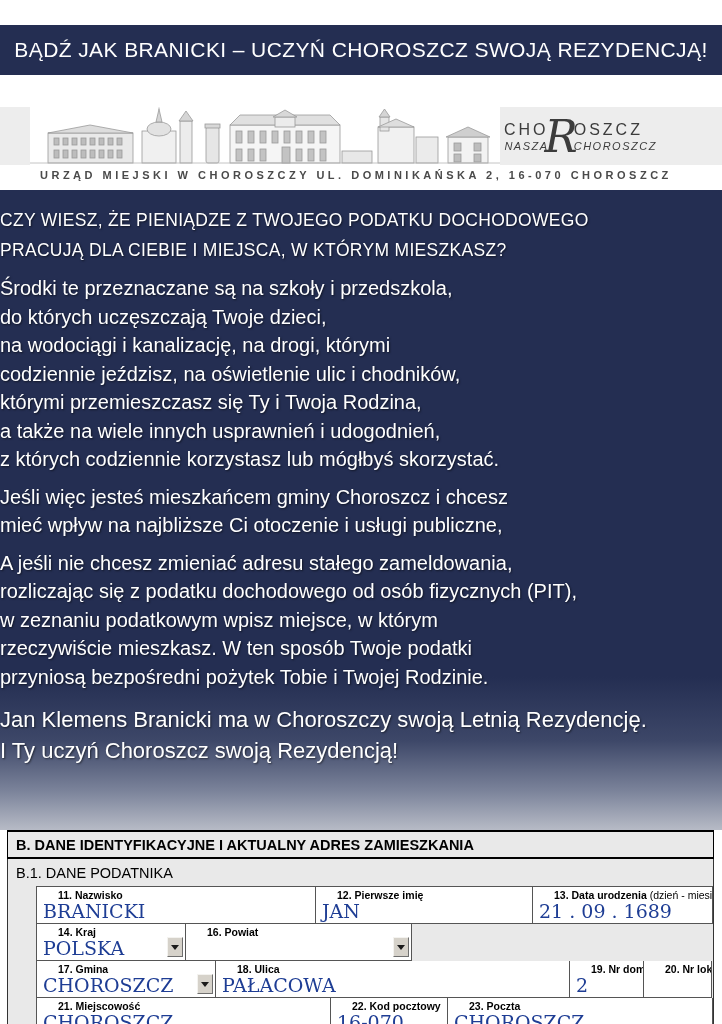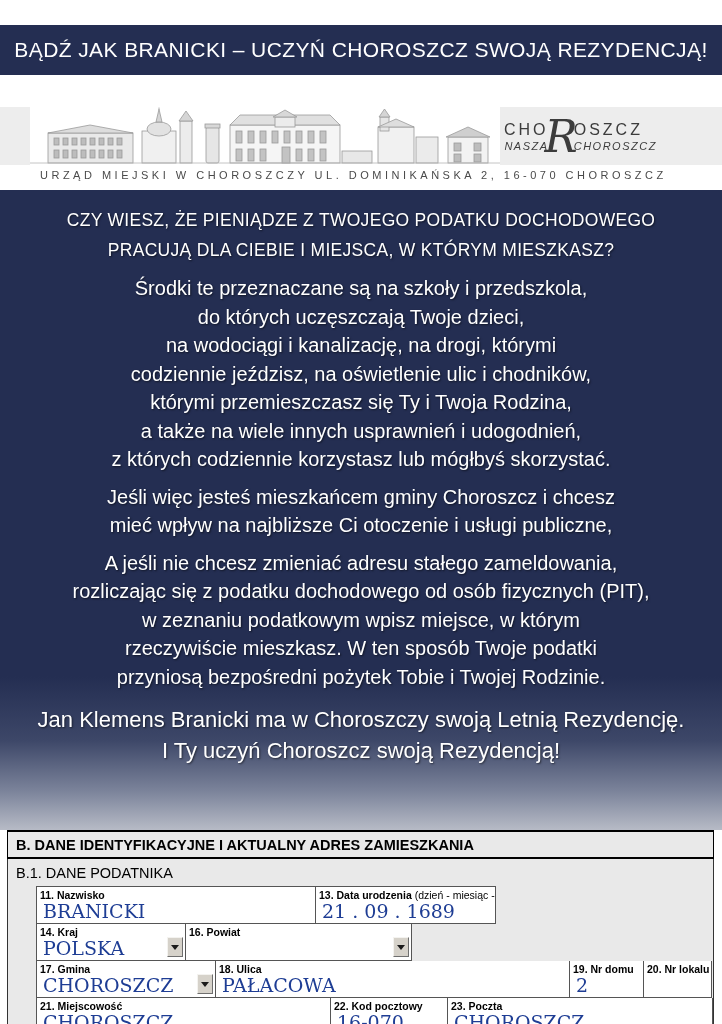--- a/index.html
+++ b/index.html
@@ -15,41 +15,41 @@
   .panorama{position:absolute;left:30px;bottom:0;width:470px;height:58px;background:#ffffff;}
   .logo{position:absolute;right:18px;top:8px;width:200px;height:44px;display:flex;align-items:center;justify-content:flex-start;color:#3c3c3c;}
   .logo-col{display:flex;flex-direction:column;line-height:1.15;}
   .logo-col.left{align-items:flex-end;text-align:right;}
   .logo-col.right{align-items:flex-start;text-align:left;}
   .logo-top{font-size:16px;letter-spacing:3px;}
   .logo-bottom{font-size:11px;letter-spacing:1.5px;font-style:italic;}
   .logo-r{font-family:"DejaVu Serif",serif;font-style:italic;font-size:44px;line-height:40px;margin:0 -4px;color:#3c3c3c;}
 
   
-  .address{position:absolute;top:169px;left:40px;width:640px;font-size:11px;font-weight:normal;letter-spacing:3.5px;color:#4a4a4a;white-space:nowrap;}
-
-  
-  .main-navy{position:absolute;top:190px;left:0;width:722px;height:640px;color:#ffffff;text-align:center;
+  .address{position:absolute;top:169px;left:40px;width:640px;font-size:11px;font-weight:bold;letter-spacing:3.5px;color:#4a4a4a;white-space:nowrap;}
+
+  
+  .main-navy{position:absolute;top:190px;left:0;width:722px;height:640px;color:#ffffff;
     background:linear-gradient(180deg,#242e52 0%,#242e52 76%,#3d4768 86%,#7c849b 94%,#b7bbc6 100%);}
   .main-navy p{margin:0;white-space:pre-line;text-shadow:1px 1px 2px rgba(0,0,0,.55);}
   .caps-heading{padding-top:15px;font-size:17.5px;line-height:30px;letter-spacing:.3px;}
   .body-text{margin-top:9px !important;font-size:20px;line-height:28.5px;}
   .caps-sub{margin-top:11px !important;font-size:17px;line-height:29px;letter-spacing:.4px;}
   .final-text{margin-top:13px !important;font-size:22px;line-height:31px;}
 
   
   .form-wrap{position:absolute;top:830px;left:7px;width:707px;height:204px;background:#e9e9e9;border-left:1px solid #333;border-right:1px solid #333;box-sizing:border-box;}
   .form-h1{height:25px;border:2px solid #000;border-width:2px 1px 2px 1px;margin:0 -1px;display:flex;align-items:center;padding-left:8px;font-size:14.5px;font-weight:bold;color:#000;background:#e9e9e9;}
   .form-h2{height:28px;display:flex;align-items:center;padding-left:8px;font-size:14.5px;color:#000;}
   .ftable{position:absolute;left:28px;top:56px;width:679px;}
   .frow{display:flex;}
   .cell{box-sizing:border-box;background:#ffffff;border:1px solid #555;border-top-width:0;margin-left:-1px;position:relative;overflow:hidden;}
   .frow:first-child .cell{border-top-width:1px;}
   .cell:first-child{margin-left:0;}
-  .flabel{font-size:10.5px;font-weight:bold;color:#000;padding:2px 0 0 3px;white-space:nowrap;}
+  .flabel{font-size:10.5px;font-weight:bold;color:#000;padding:2px 0 0 21px;white-space:nowrap;}
   .flabel .hint{font-weight:normal;}
   .fvalue{font-family:"DejaVu Serif",serif;font-size:19px;color:#1e3d94;padding:0 0 1px 6px;line-height:20px;white-space:nowrap;}
   .dd{position:absolute;right:2px;bottom:3px;width:14px;height:18px;background:#d6d2ca;border:1px solid;border-color:#f4f3f0 #6f6f6f #6f6f6f #f4f3f0;display:flex;align-items:center;justify-content:center;}
   .tri{width:0;height:0;border-left:4px solid transparent;border-right:4px solid transparent;border-top:5px solid #1a1a1a;}
   .form-gap{position:absolute;left:0;bottom:0;width:100%;height:7px;background:#e9e9e9;}
 </style>
 </head>
 <body>
 
 <div class="page">
@@ -175,20 +175,24 @@
     <div class="form-h1">B. DANE IDENTYFIKACYJNE I AKTUALNY ADRES ZAMIESZKANIA</div>
     <div class="form-h2">B.1. DANE PODATNIKA</div>
 
     <div class="ftable">
 
       <div class="frow">
         <div class="cell" style="width:280px;height:38px;">
           <div class="flabel"><span>11. Nazwisko</span></div>
           <div class="fvalue">BRANICKI</div>
         </div>
+        <div class="cell" style="width:218px;height:38px;">
+          <div class="flabel"><span>12. Pierwsze imię</span></div>
+          <div class="fvalue">JAN</div>
+        </div>
         <div class="cell" style="width:181px;height:38px;">
           <div class="flabel"><span>13. Data urodzenia</span> <span class="hint">(dzień - miesiąc - rok)</span></div>
           <div class="fvalue">21 . 09 . 1689</div>
         </div>
       </div>
 
       <div class="frow">
         <div class="cell" style="width:150px;height:37px;">
           <div class="flabel"><span>14. Kraj</span></div>
           <div class="fvalue">POLSKA</div>

